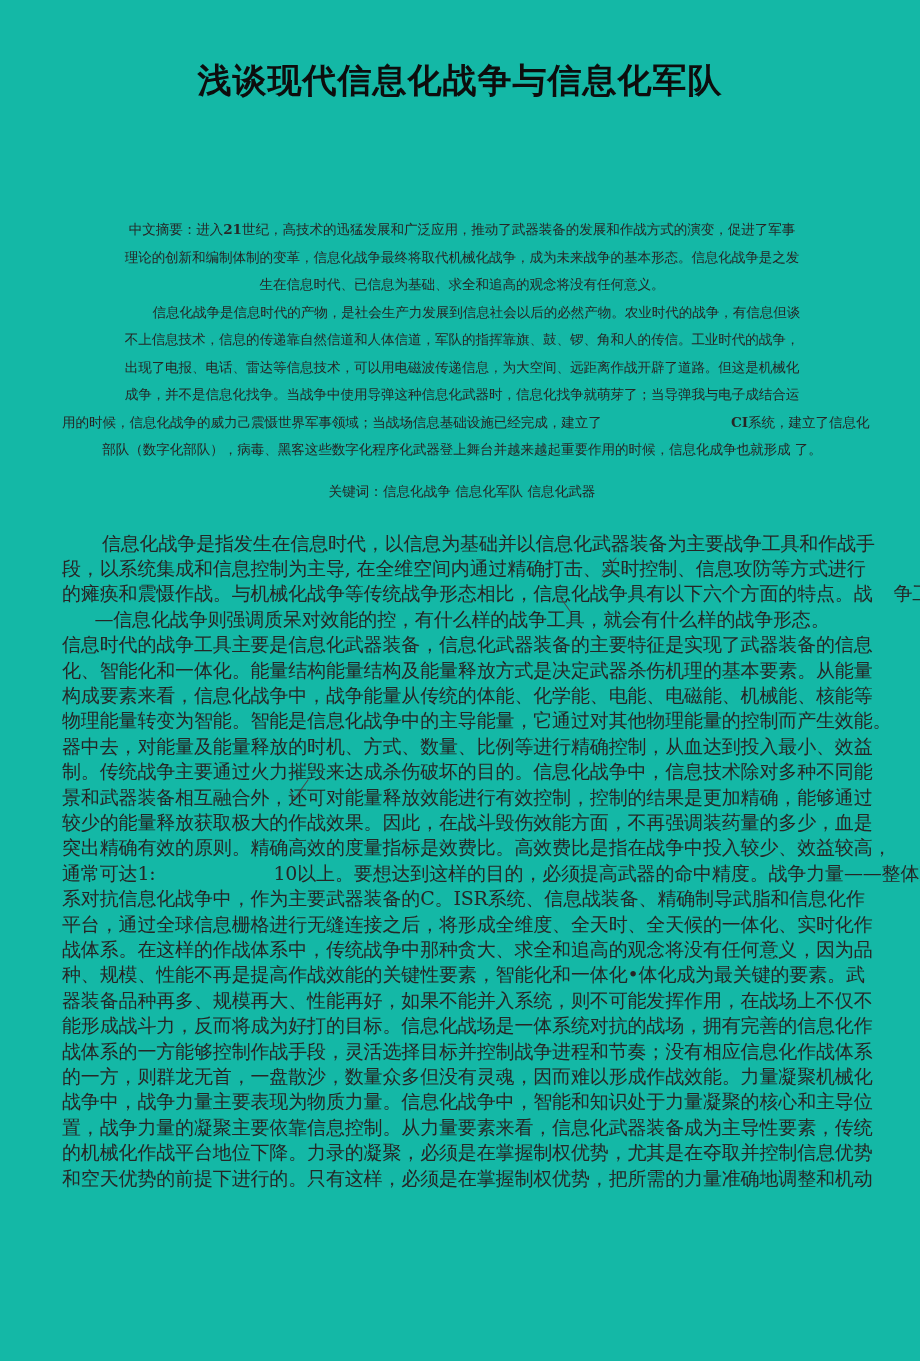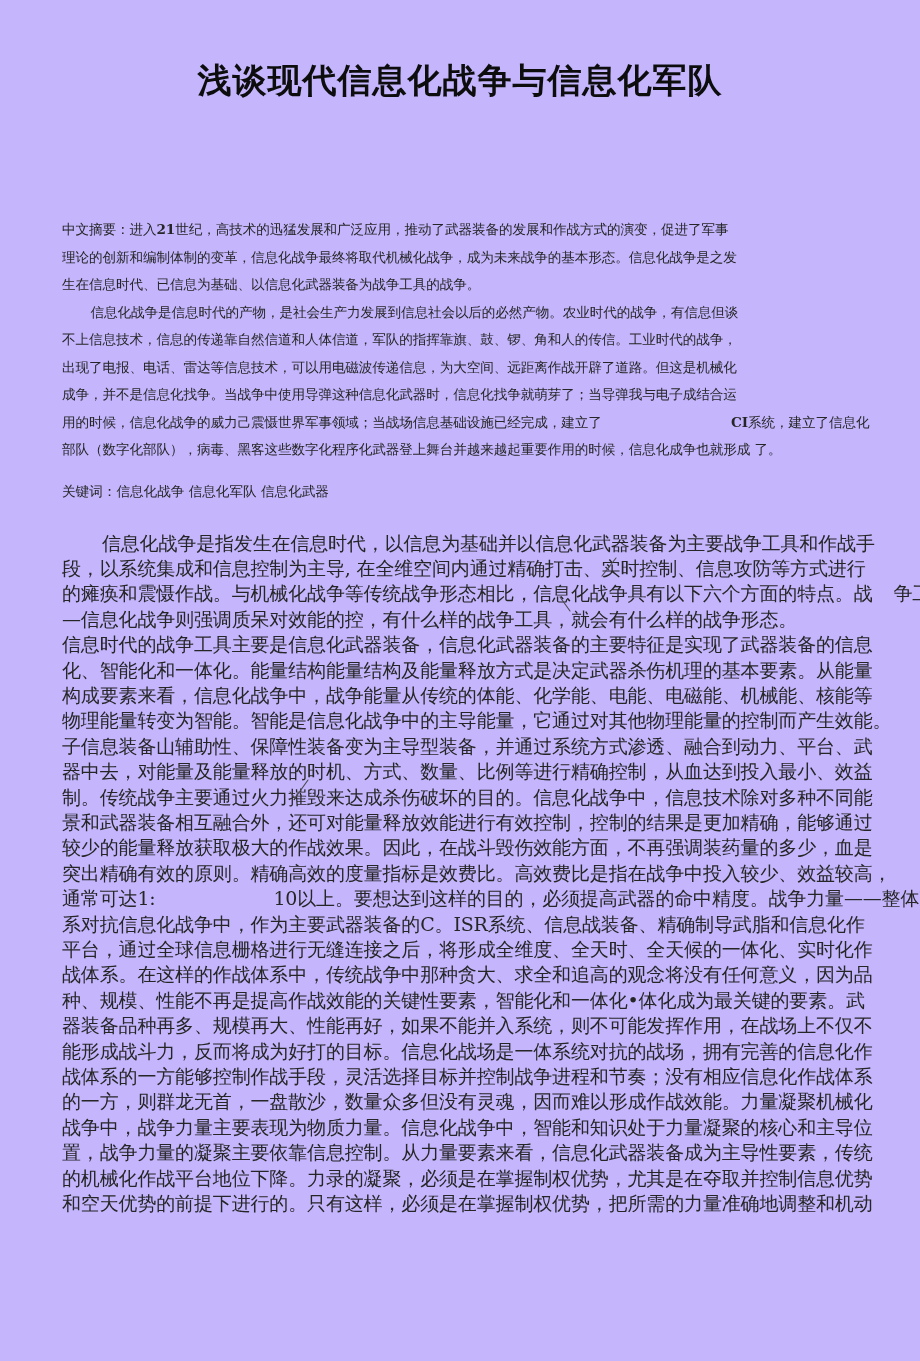--- a/index.html
+++ b/index.html
@@ -8,21 +8,21 @@
     background: #ffffff;
   }
   body {
     font-family: "DejaVu Sans", "Liberation Sans", sans-serif;
     color: #1b1b1b;
   }
   .page {
     position: relative;
     width: 920px;
     height: 1361px;
-    background: #c4b5fd;
+    background: #14b8a6;
     overflow: hidden;
     box-sizing: border-box;
   }
 
   
   .doc-title {
     position: absolute;
     left: 0;
     top: 58px;
     width: 920px;
@@ -34,20 +34,21 @@
     font-family: "DejaVu Sans", "Liberation Sans", sans-serif;
     white-space: nowrap;
   }
 
   
   .body-col {
     position: absolute;
     left: 62px;
     top: 216px;
     width: 800px;
+    text-align: center;
   }
 
   .para {
     margin: 0;
     color: #262626;
     font-family: "DejaVu Serif", "Liberation Serif", serif;
   }
 
   
   .abstract .line {
@@ -92,21 +93,21 @@
 
 <div class="page">
 
   <div class="doc-title">浅谈现代信息化战争与信息化军队</div>
 
   <div class="body-col">
 
     <div class="para abstract">
         <div class="line"><span>中文摘要：进入</span><span class="b">21</span><span>世纪，高技术的迅猛发展和广泛应用，推动了武器装备的发展和作战方式的演变，促进了军事</span></div>
         <div class="line"><span>理论的创新和编制体制的变革，信息化战争最终将取代机械化战争，成为未来战争的基本形态。信息化战争是之发</span></div>
-        <div class="line"><span>生在信息时代、已信息为基础、以信息化武器装备为战争工具的战争。</span></div>
+        <div class="line"><span>生在信息时代、已信息为基础、求全和追高的观念将没有任何意义。</span></div>
         <div class="line"><span class="indent">信息化战争是信息时代的产物，是社会生产力发展到信息社会以后的必然产物。农业时代的战争，有信息但谈</span></div>
         <div class="line"><span>不上信息技术，信息的传递靠自然信道和人体信道，军队的指挥靠旗、鼓、锣、角和人的传信。工业时代的战争，</span></div>
         <div class="line"><span>出现了电报、电话、雷达等信息技术，可以用电磁波传递信息，为大空间、远距离作战开辟了道路。但这是机械化</span></div>
         <div class="line"><span>成争，并不是信息化找争。当战争中使用导弹这种信息化武器时，信息化找争就萌芽了；当导弹我与电子成结合运</span></div>
         <div class="line"><span>用的时候，信息化战争的威力己震慑世界军事领域；当战场信息基础设施已经完成，建立了</span><span class="gap-lg"></span><span class="b">CI</span><span>系统，建立了信息化</span></div>
         <div class="line"><span>部队（数字化部队），病毒、黑客这些数字化程序化武器登上舞台并越来越起重要作用的时候，信息化成争也就形成 了。</span></div>
       </div>
 
     <div class="spacer-abstract"></div>
 
@@ -118,21 +119,20 @@
 
     <div class="para main">
         <div class="line"><span class="indent">信息化战争是指发生在信息时代，以信息为基础并以信息化武器装备为主要战争工具和作战手</span></div>
         <div class="line"><span>段，以系统集成和信息控制为主导, 在全维空间内通过精确打击、实时控制、信息攻防等方式进行</span></div>
         <div class="line"><span>的瘫痪和震慑作战。与机械化战争等传统战争形态相比，信息化战争具有以下六个方面的特点。战</span><span class="gap-sm"></span><span>争工具—</span></div>
         <div class="line"><span>—信息化战争则强调质呆对效能的控，有什么样的战争工具，就会有什么样的战争形态。</span></div>
         <div class="line"><span>信息时代的战争工具主要是信息化武器装备，信息化武器装备的主要特征是实现了武器装备的信息</span></div>
         <div class="line"><span>化、智能化和一体化。能量结构能量结构及能量释放方式是决定武器杀伤机理的基本要素。从能量</span></div>
         <div class="line"><span>构成要素来看，信息化战争中，战争能量从传统的体能、化学能、电能、电磁能、机械能、核能等</span></div>
         <div class="line"><span>物理能量转变为智能。智能是信息化战争中的主导能量，它通过对其他物理能量的控制而产生效能。</span></div>
-        <div class="line"><span>子信息装备山辅助性、保障性装备变为主导型装备，并通过系统方式渗透、融合到动力、平台、武</span></div>
         <div class="line"><span>器中去，对能量及能量释放的时机、方式、数量、比例等进行精确控制，从血达到投入最小、效益</span></div>
         <div class="line"><span>制。传统战争主要通过火力摧毁来达成杀伤破坏的目的。信息化战争中，信息技术除对多种不同能</span></div>
         <div class="line"><span>景和武器装备相互融合外，还可对能量释放效能进行有效控制，控制的结果是更加精确，能够通过</span></div>
         <div class="line"><span>较少的能量释放获取极大的作战效果。因此，在战斗毁伤效能方面，不再强调装药量的多少，血是</span></div>
         <div class="line"><span>突出精确有效的原则。精确高效的度量指标是效费比。高效费比是指在战争中投入较少、效益较高，</span></div>
         <div class="line"><span>通常可达1:</span><span class="gap-md"></span><span>10以上。要想达到这样的目的，必须提高武器的命中精度。战争力量——整体凝聚体</span></div>
         <div class="line"><span>系对抗信息化战争中，作为主要武器装备的C。ISR系统、信息战装备、精确制导武脂和信息化作</span></div>
         <div class="line"><span>平台，通过全球信息栅格进行无缝连接之后，将形成全维度、全天时、全天候的一体化、实时化作</span></div>
         <div class="line"><span>战体系。在这样的作战体系中，传统战争中那种贪大、求全和追高的观念将没有任何意义，因为品</span></div>
         <div class="line"><span>种、规模、性能不再是提高作战效能的关键性要素，智能化和一体化•体化成为最关键的要素。武</span></div>

